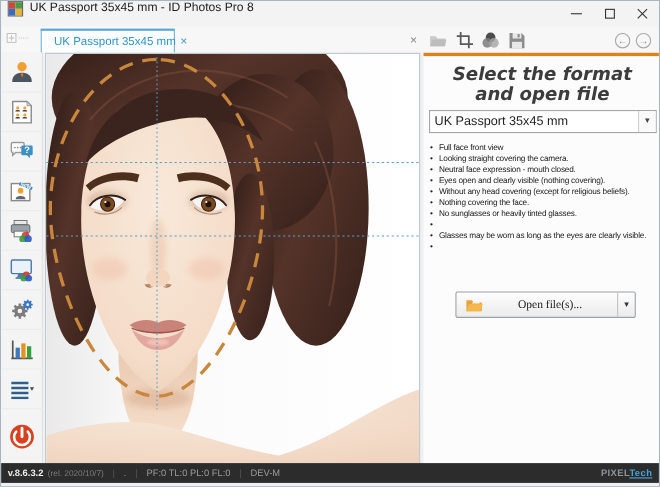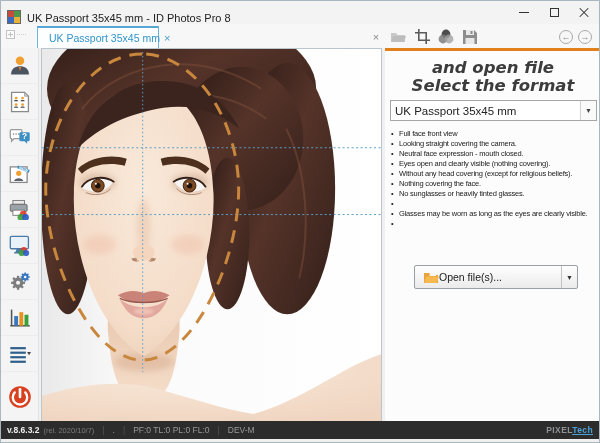--- a/index.html
+++ b/index.html
@@ -1,20 +1,20 @@
 <!DOCTYPE html>
 <html><head>
 <meta charset="utf-8">
 <style>
   * { margin:0; padding:0; box-sizing:border-box; }
   html,body { width:600px; height:443px; font-family:"Liberation Sans", sans-serif; }
   .window { position:relative; width:600px; height:443px; background:#f0f0f0; border:1px solid #a8b6c0; overflow:hidden; }
 
   
-  .titlebar { position:absolute; left:0; top:0; width:100%; height:23px; background:#f3f3f3; display:flex; align-items:flex-end; }
+  .titlebar { position:absolute; left:0; top:0; width:100%; height:23px; background:#f3f3f3; display:flex; align-items:flex-start; }
   .app-icon { width:14px; height:14px; margin:0 6px 0 6px; display:grid; grid-template-columns:1fr 1fr; grid-template-rows:1fr 1fr; border:1px solid #666; }
   .app-icon i { display:block; }
   .title-text { font-size:11px; color:#222; }
   .tb-spacer { flex:1; }
   .wc { width:30px; height:23px; display:flex; align-items:center; justify-content:center; }
   .wc-min i { width:10px; border-top:1px solid #333; display:block; }
   .wc-max i { width:9px; height:9px; border:1px solid #333; display:block; }
   .wc-close { position:relative; }
   .wc-close i, .wc-close b { position:absolute; width:12px; border-top:1px solid #333; left:9px; top:11px; display:block; }
   .wc-close i { transform:rotate(45deg); }
@@ -50,21 +50,21 @@
   
   .rpanel { position:absolute; left:384px; top:0; width:216px; height:378px; background:#fcfcfc; border-top:3px solid #e0811c; }
   .rp-title { margin-top:8px; text-align:center; font-style:italic; font-weight:bold; font-size:16.5px; line-height:18px; color:#3c3c3c; font-family:"DejaVu Sans", sans-serif; }
   .format-select { position:absolute; left:5px; top:49px; width:207px; height:21px; background:#fff; border:1px solid #a6a6a6; display:flex; align-items:center; cursor:pointer; }
   .fs-value { flex:1; font-size:11.5px; color:#222; padding-left:4px; white-space:nowrap; overflow:hidden; }
   .fs-arrow { width:16px; height:19px; border-left:1px solid #d0d0d0; background:#fafafa; display:flex; align-items:center; justify-content:center; font-size:7px; color:#444; }
   .req-list { position:absolute; left:6px; top:78px; width:208px; list-style:none; }
   .req-list li { display:flex; font-size:7.5px; letter-spacing:-0.2px; line-height:10px; color:#222; white-space:nowrap; }
   .req-list li .dot { width:8px; color:#222; font-size:7.5px; }
   .open-btn { position:absolute; left:29px; top:214px; width:164px; height:24px; border:1px solid #9aa0a6; border-radius:2px; background:linear-gradient(#fefefe,#ebebeb); display:flex; align-items:center; cursor:pointer; }
-  .ob-label { flex:1; font-size:10.5px; color:#222; }
+  .ob-label { flex:1; text-align:center; font-size:10.5px; color:#222;font-family:Liberation Serif, serif; }
   .ob-sep { width:1px; height:22px; background:#c3c3c3; }
   .ob-arrow { width:15px; text-align:center; font-size:7px; color:#333; }
 
   
   .statusbar { position:absolute; left:0; top:420px; width:600px; height:18px; background:#2c2c2c; display:flex; align-items:center; font-size:8.5px; color:#9a9a9a; }
   .st-version { font-weight:bold; color:#efefef; margin-left:6px; }
   .st-release { color:#7d7d7d; font-size:7.5px; margin-left:4px; }
   .st-sep { color:#555; margin:0 8px; }
   .st-brand { margin-left:auto; margin-right:8px; font-weight:bold; letter-spacing:.4px; }
   .st-brand .bg1 { color:#8f9398;text-align:center; }
@@ -376,22 +376,22 @@
           <line x1="0" y1="99" x2="340" y2="99" stroke="#58a0c8" stroke-width="1" stroke-dasharray="2 2.5"></line>
           <line x1="0" y1="166" x2="340" y2="166" stroke="#58a0c8" stroke-width="1" stroke-dasharray="2 2.5"></line>
           <line x1="101" y1="3" x2="101" y2="324" stroke="#58a0c8" stroke-width="1" stroke-dasharray="1.5 2.5"></line>
           <path d="M100.5,5 C52,5 8,62 4,132 C0,205 48,312 100.5,312 C153,312 201,205 197,132 C193,62 149,5 100.5,5 Z" fill="none" stroke="#c8873c" stroke-width="3" stroke-dasharray="13 9"></path>
         </g>
       </svg>
     </div>
 
     <div class="rpanel">
       <div class="rp-title">
+        <div>Select the format</div>
         <div>and open file</div>
-        <div>Select the format</div>
       </div>
 
       <div class="format-select">
         <span class="fs-value">UK Passport 35x45 mm</span>
         <span class="fs-arrow">▼</span>
       </div>
 
       <ul class="req-list">
         <li>
             <span class="dot">•</span>

